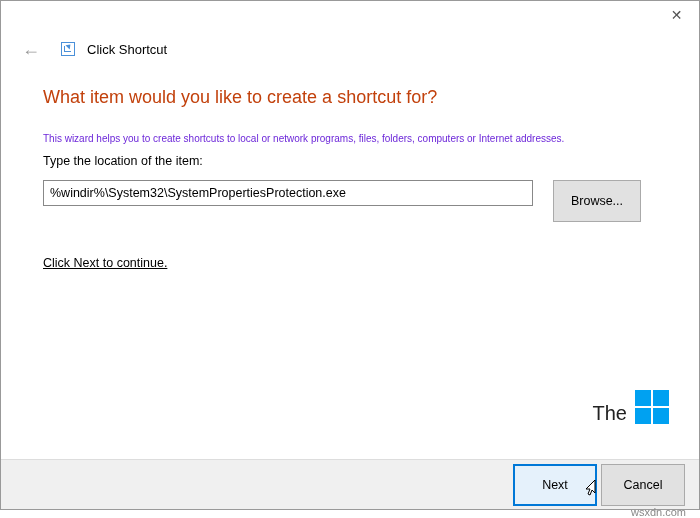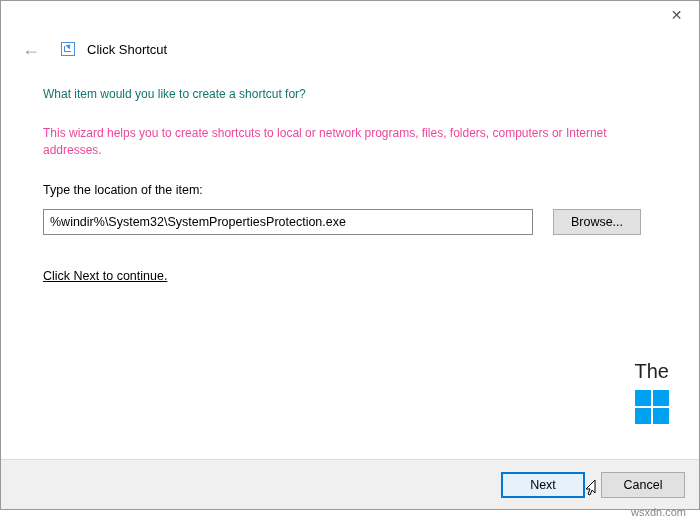--- a/index.html
+++ b/index.html
@@ -82,30 +82,30 @@
     transform: rotate(45deg);
   }
   .header-title {
     font-size: 13px;
     color: #000;
   }
   .content {
     padding: 0 42px;
   }
   .heading {
-    color: #0f766e;
-    font-size: 12px;
+    color: #c2410c;
+    font-size: 18px;
     font-weight: 400;
     margin: 12px 0 24px 0;
   }
   .description {
-    color: #ec4899;
-    font-size: 12px;
+    color: #6d28d9;
+    font-size: 10px;
     line-height: 1.4;
-    margin-bottom: 24px;
+    margin-bottom: 8px;
     max-width: 600px;
   }
   .field-label {
     font-size: 12.5px;
     margin-bottom: 12px;
   }
   .input-row {
     display: flex;
     gap: 20px;
     margin-bottom: 34px;
@@ -113,40 +113,39 @@
   .location-input {
     width: 490px;
     height: 26px;
     border: 1px solid #888;
     padding: 2px 6px;
     font-family: inherit;
     font-size: 12.5px;
     outline: none;
   }
   .browse-btn, .next-btn, .cancel-btn {
-    height: 26px;
+    height: 42px;
     border: 1px solid #aaa;
     background: #e1e1e1;
     font-family: inherit;
     font-size: 12.5px;
     padding: 0 8px;
     min-width: 88px;
   }
   .continue-text {
     font-size: 12.5px;
     text-decoration: underline;
   }
   .watermark {
     position: absolute;
     right: 30px;
     bottom: 85px;
     display: flex;
     align-items: flex-end;
     gap: 8px;
-    flex-direction: column;
   }
   .watermark-text {
     font-family: "Segoe UI Light", "Segoe UI", sans-serif;
     font-size: 20px;
     font-weight: 300;
     line-height: 1.1;
     color: #222;
   }
   .watermark-logo {
     width: 34px;
@@ -162,21 +161,21 @@
     bottom: 0;
     left: 0;
     right: 0;
     height: 50px;
     background: #f0f0f0;
     border-top: 1px solid #ddd;
     display: flex;
     justify-content: flex-end;
     align-items: center;
     padding: 0 14px;
-    gap: 16px;
+    gap: 4px;
   }
   .next-btn {
     border: 2px solid #0078d7;
     background: #e5f1fb;
     min-width: 84px;
     position: relative;
   }
   .cancel-btn { min-width: 84px; }
   .cursor {
     position: absolute;

